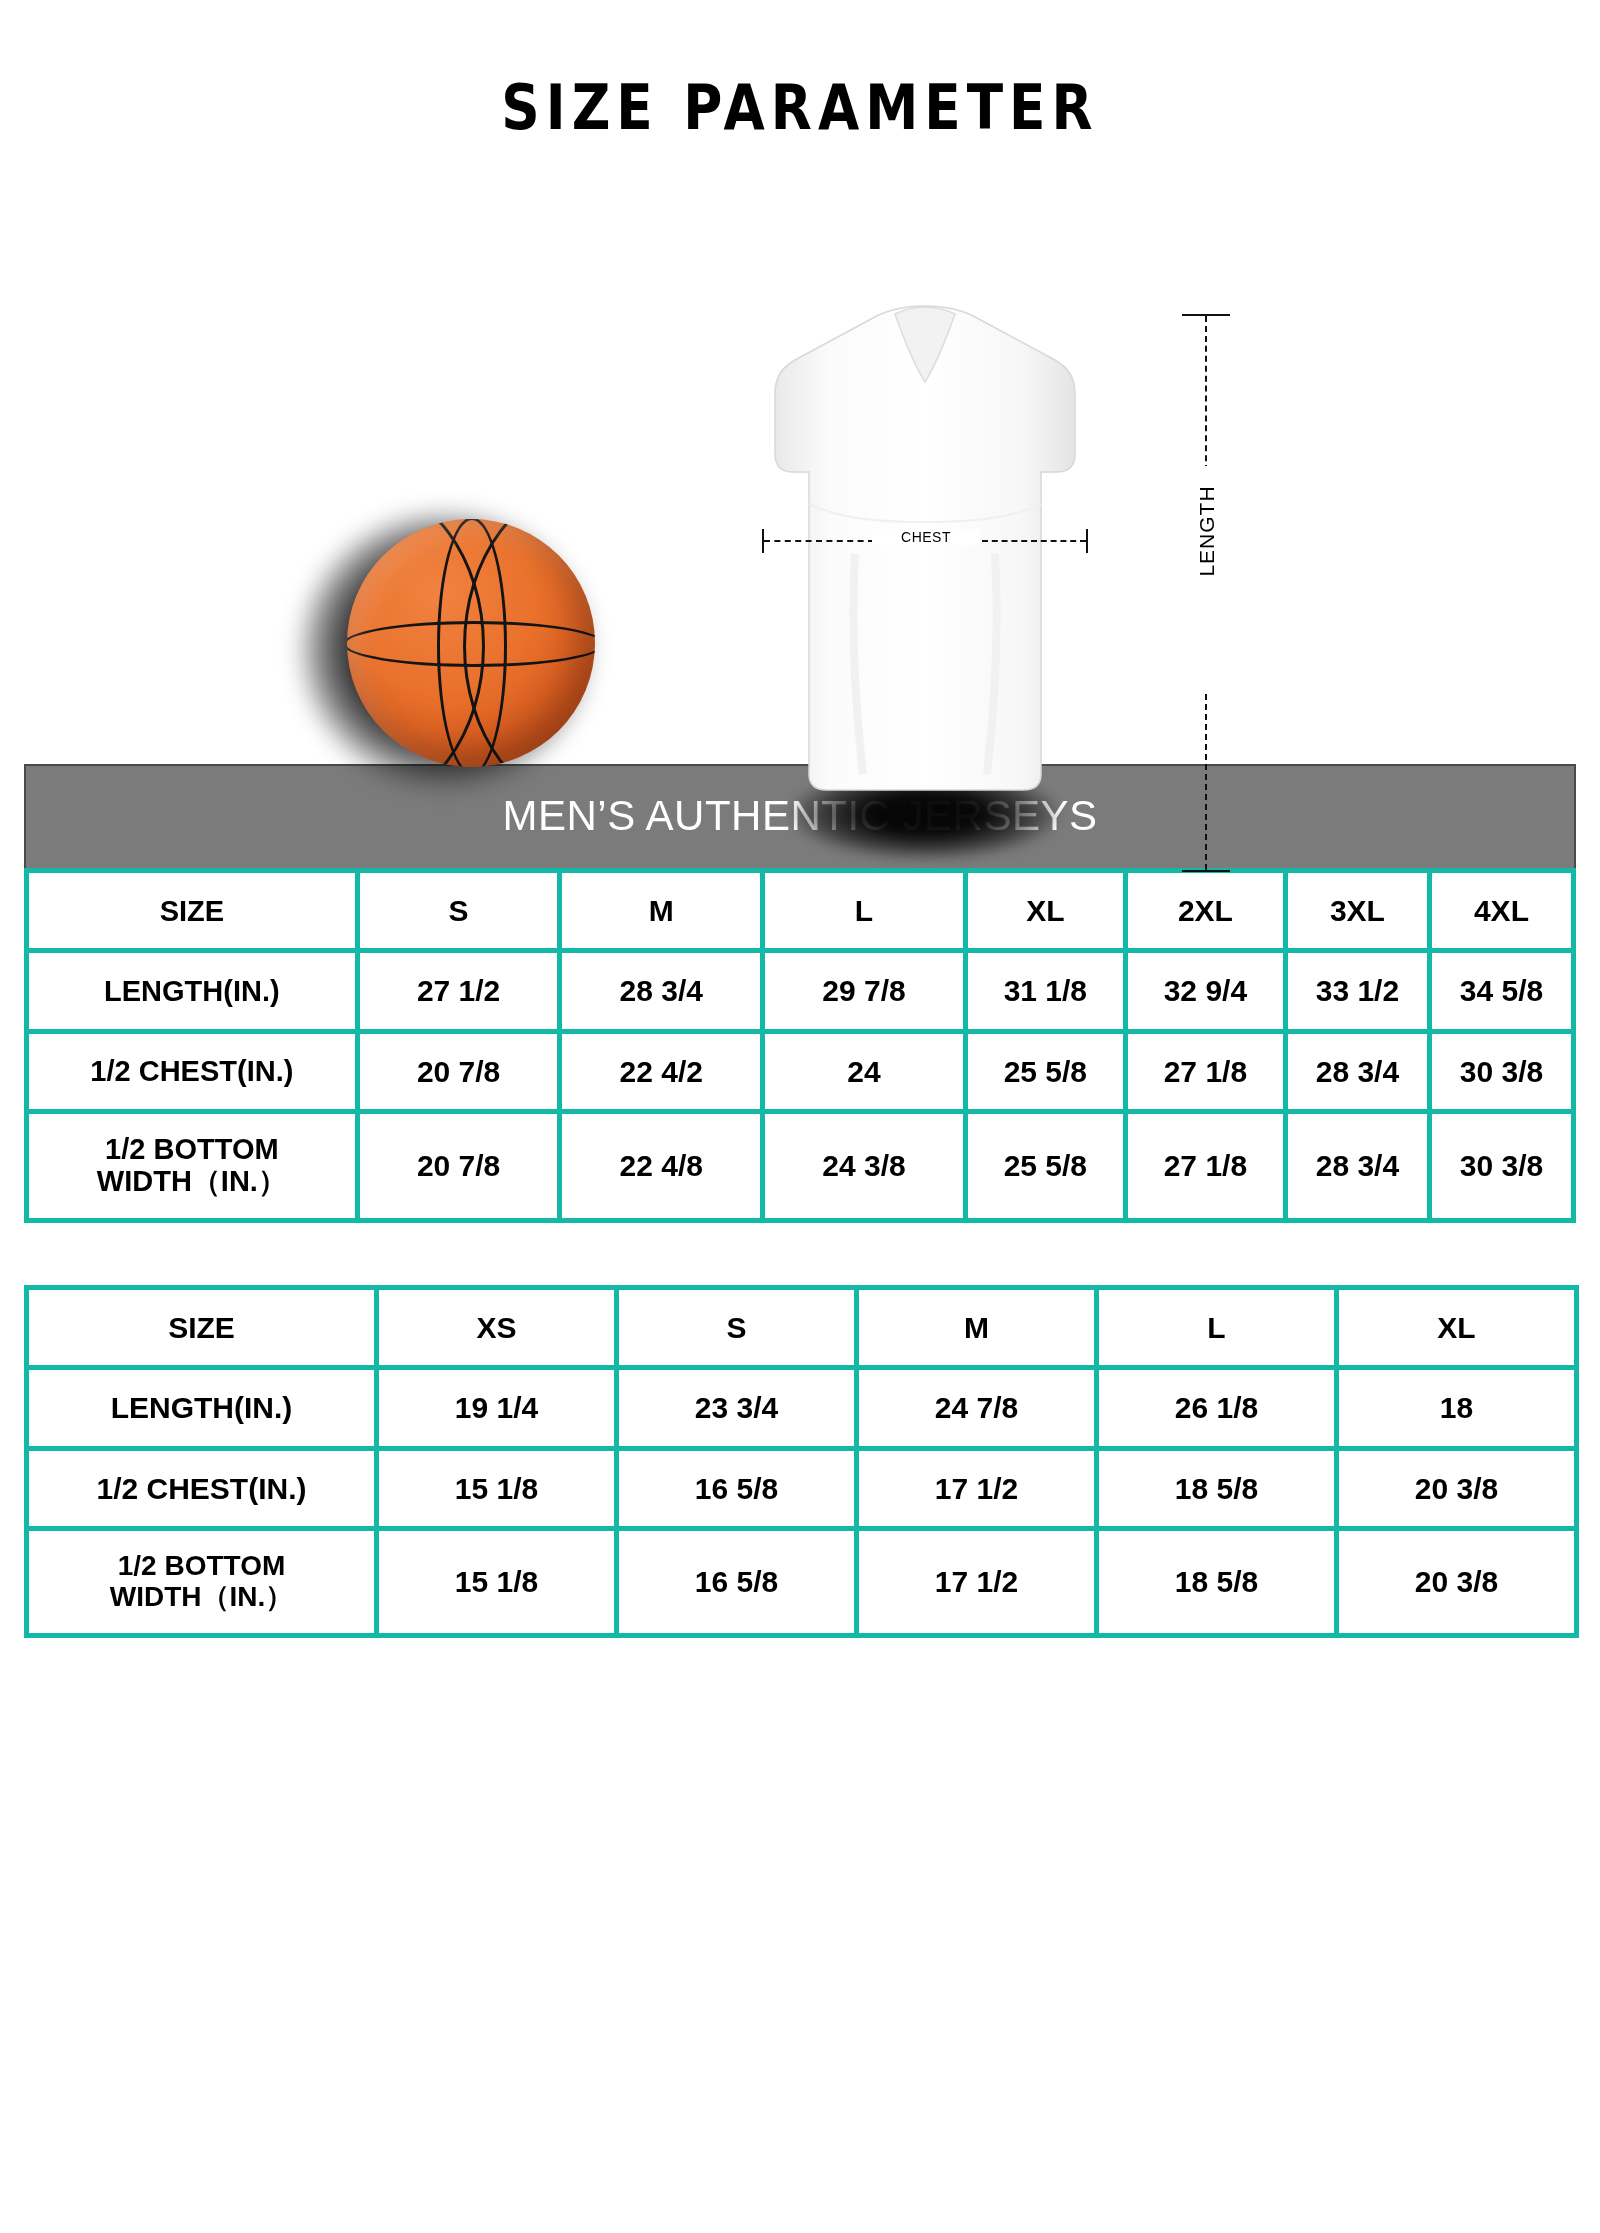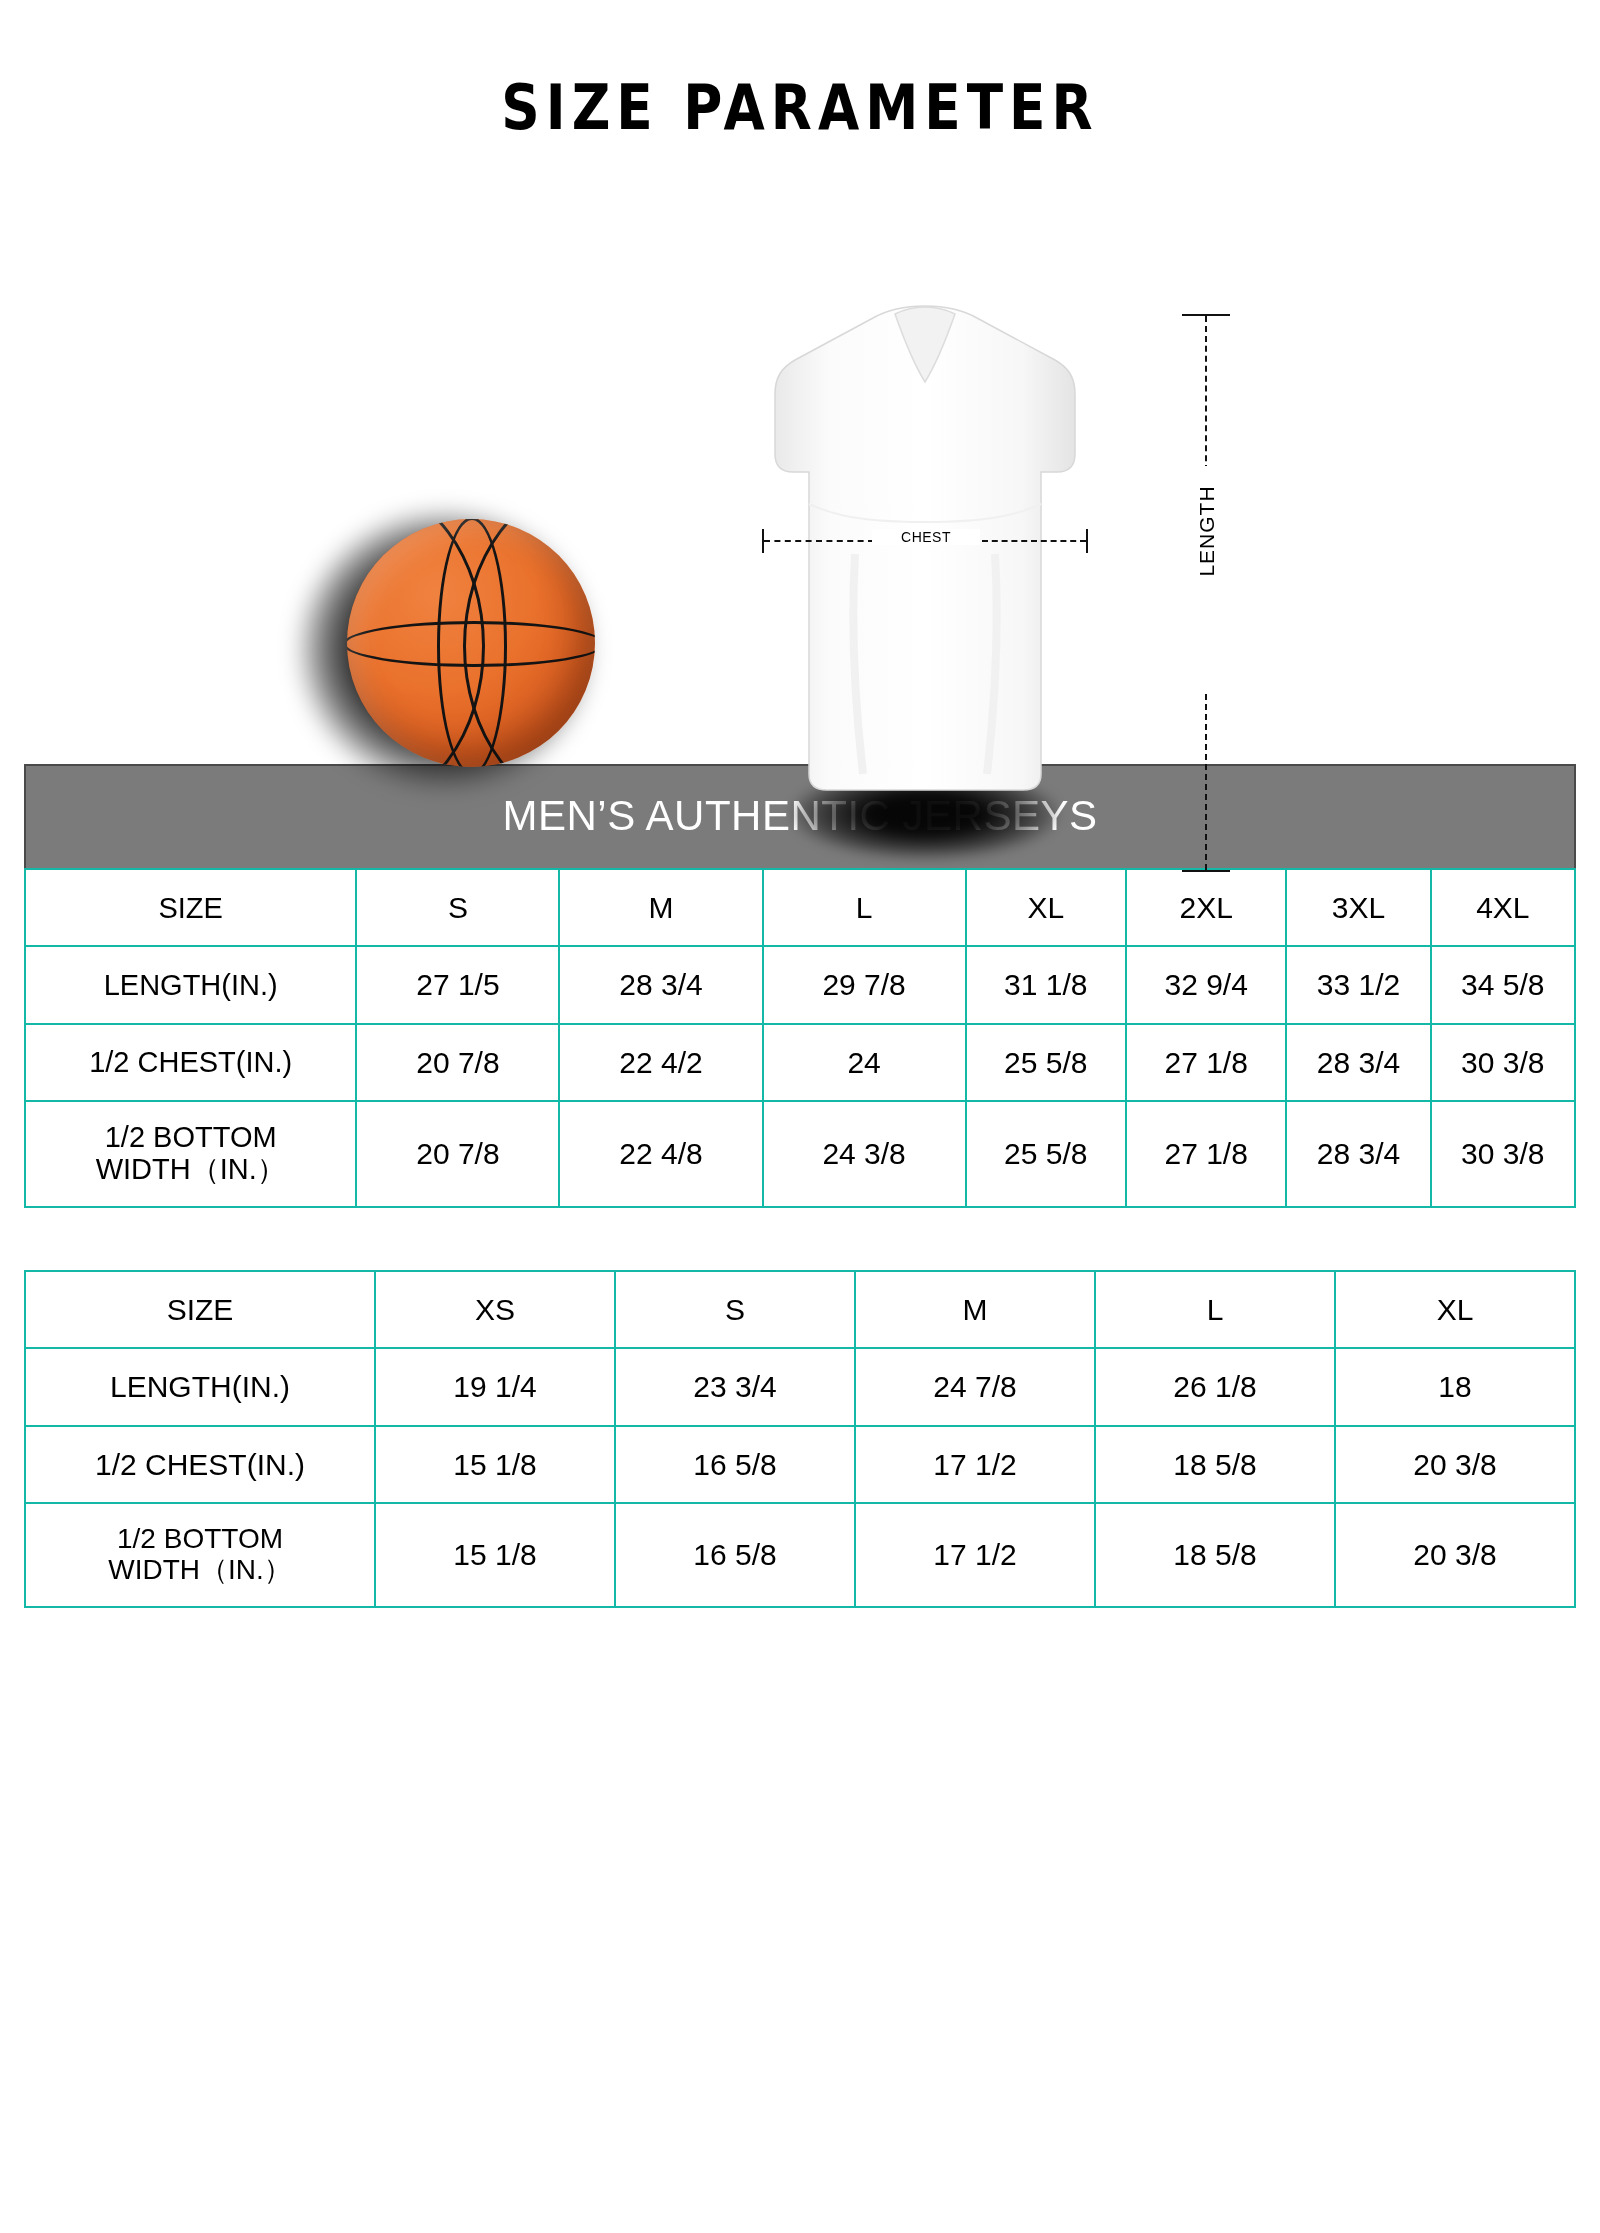--- a/index.html
+++ b/index.html
@@ -213,24 +213,24 @@
     border-bottom: none;
     box-sizing: border-box;
   }
 
   table {
     width: 100%;
     border-collapse: collapse;
     table-layout: fixed;
   }
   td, th {
-    border: 2px solid #14b8a6;
+    border: 5px solid #14b8a6;
     text-align: center;
     font-size: 30px;
-    font-weight: normal;
+    font-weight: bold;
     padding: 20px 4px;
     line-height: 1.18;
     box-sizing: border-box;
   }
   .tbl-men td.lbl { font-size: 29px; }
   .two-line { line-height: 1.1; }
   .small-lbl { font-size: 28px; }
 
   
   .tbl-men col.c0 { width: 310px; }
@@ -339,21 +339,21 @@
           <td>S</td>
           <td>M</td>
           <td>L</td>
           <td>XL</td>
           <td>2XL</td>
           <td>3XL</td>
           <td>4XL</td>
         </tr>
         <tr>
           <td class="lbl">LENGTH(IN.)</td>
-          <td>27  1/5</td>
+          <td>27  1/2</td>
           <td>28  3/4</td>
           <td>29  7/8</td>
           <td>31  1/8</td>
           <td>32  9/4</td>
           <td>33  1/2</td>
           <td>34  5/8</td>
         </tr>
         <tr>
           <td class="lbl">1/2 CHEST(IN.)</td>
           <td>20  7/8</td>

